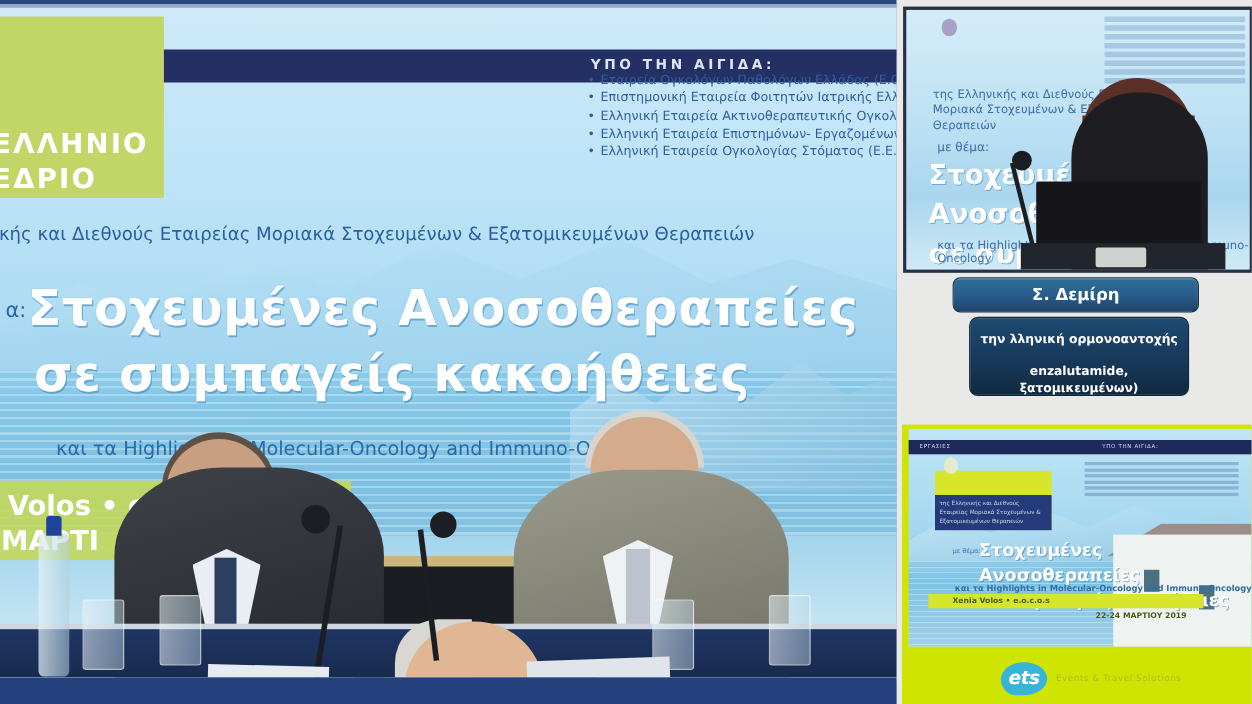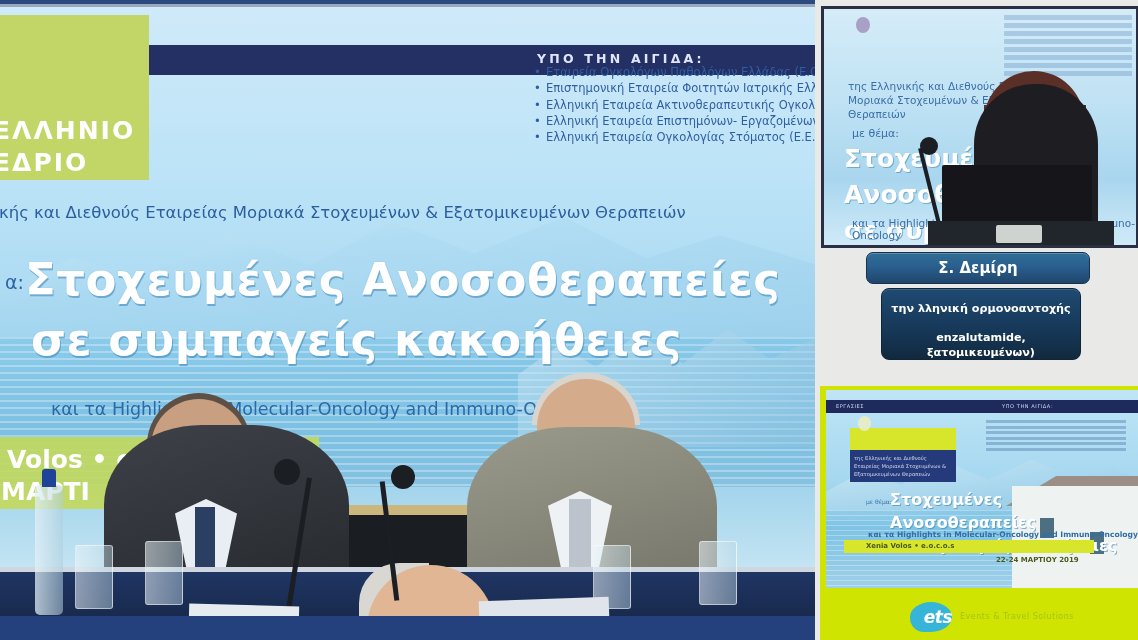--- a/index.html
+++ b/index.html
@@ -157,21 +157,21 @@
   .po-bul div{height:3px;margin-bottom:2.6px;background:rgba(50,90,150,.32);}
   .po-theme{position:absolute;left:40px;top:108px;color:#3d73ab;font-size:6px;}
   .po-title{position:absolute;left:64px;top:98px;width:240px;color:#fff;font-weight:bold;font-size:16px;line-height:23px;
             text-shadow:1px 1px 0 rgba(60,130,180,.6);}
   .po-hl{position:absolute;left:42px;top:140px;color:#2f6ea5;font-size:7.6px;font-weight:bold;}
   .po-strip{position:absolute;left:18px;top:150px;width:250px;height:13px;background:#d7e62a;}
   .po-strip .sl{position:absolute;left:22px;top:2px;color:#4a5a1b;font-size:7px;font-weight:bold;}
   .po-strip .sr{position:absolute;left:152px;top:2px;color:#4a5a1b;font-size:7px;font-weight:bold;margin-top:14px;}
   .po-foot{position:absolute;left:0;top:202px;width:318px;height:52px;background:#cfe400;}
   .ets{position:absolute;left:90px;top:216px;width:42px;height:30px;border-radius:50% 50% 50% 14px;background:#36b5d8;
-       display:flex;align-items:center;justify-content:flex-end;}
+       display:flex;align-items:center;justify-content:center;}
   .ets b{color:#fff;font-size:17px;font-style:italic;letter-spacing:-.5px;}
   .ets-txt{position:absolute;left:140px;top:226px;color:#a9c21a;font-size:8px;letter-spacing:.5px;}
 </style>
 </head>
 <body>
 
 <div id="stage">
 
   <div class="main-video">
     <div class="mv-frame">

